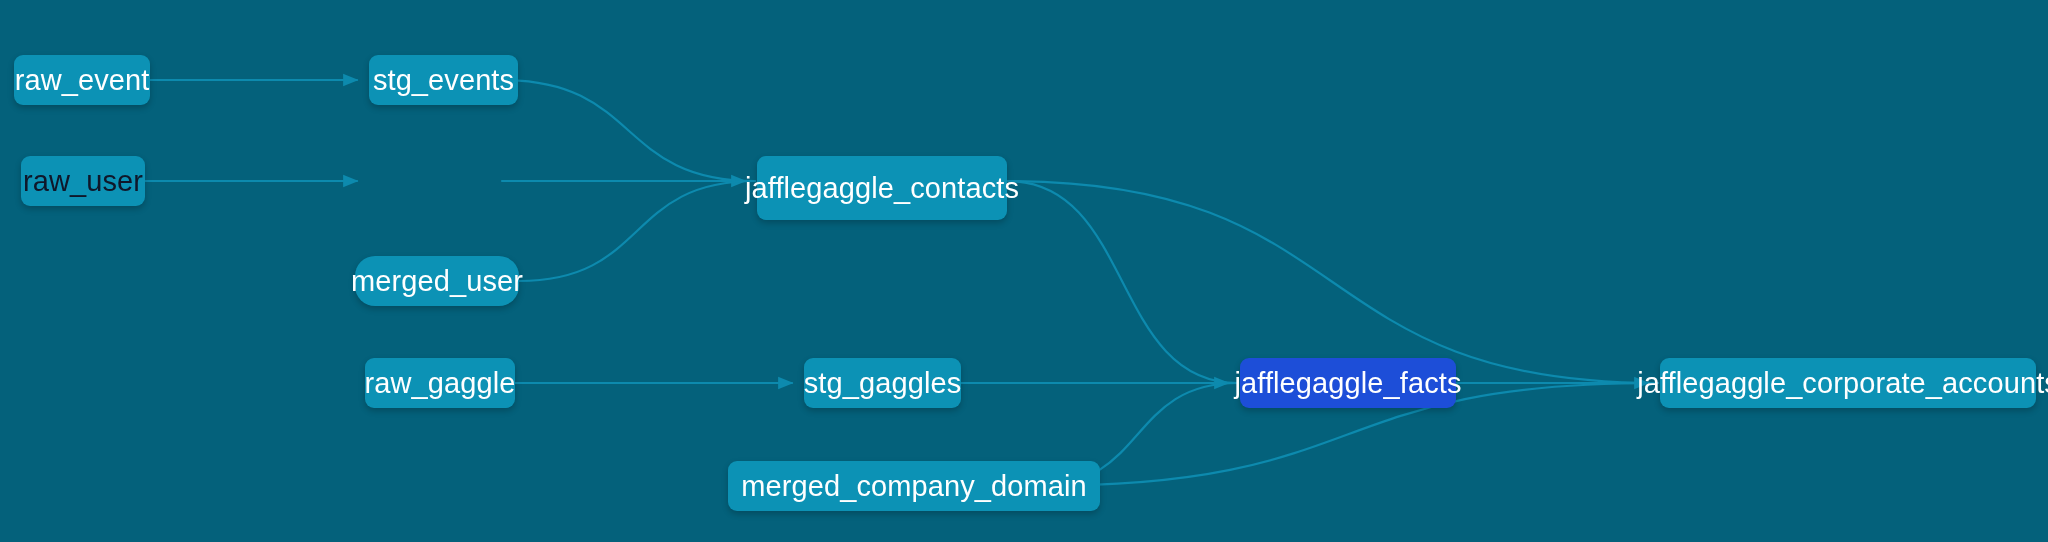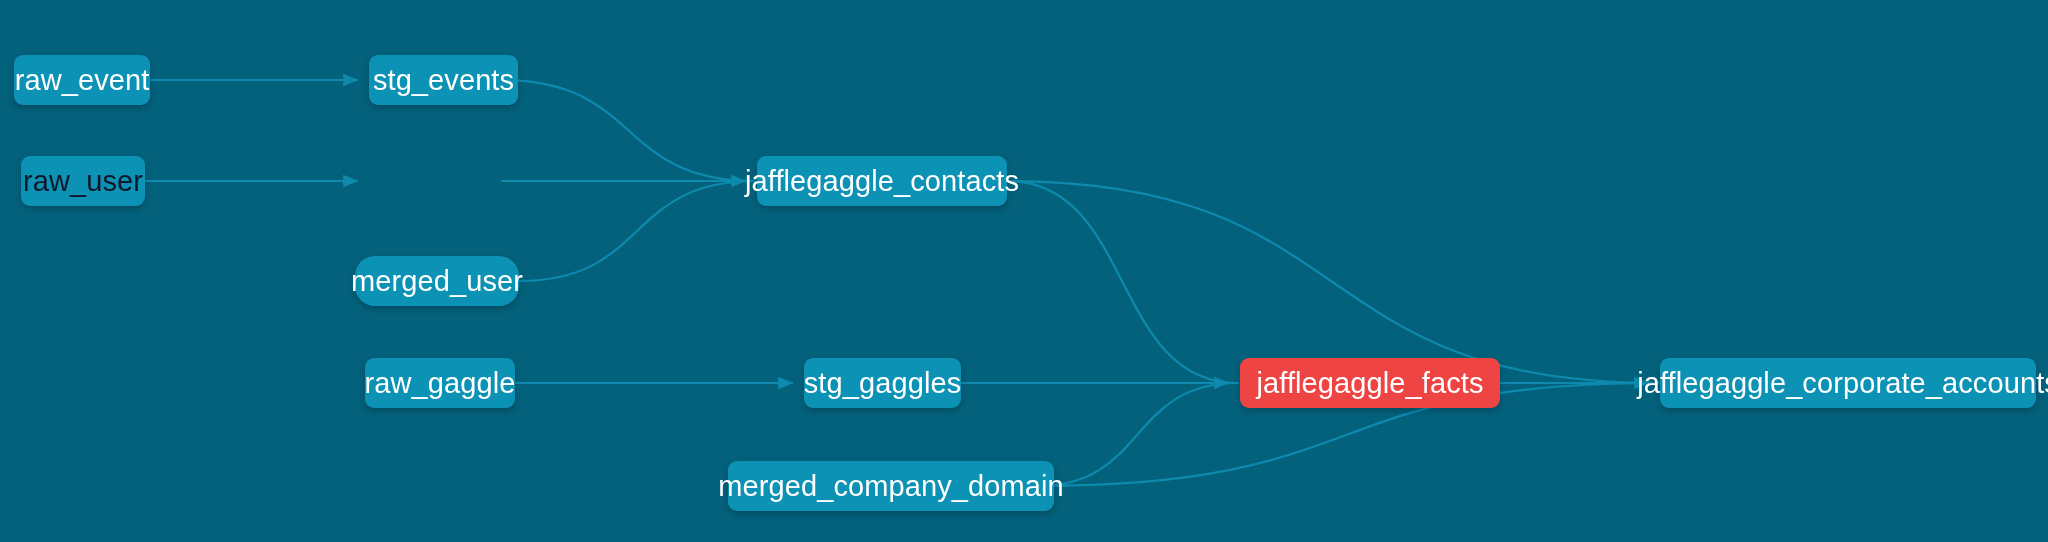--- a/index.html
+++ b/index.html
@@ -83,26 +83,26 @@
       </div>
       <div class="node normal" style="left: 355px; top: 256px; width: 164px; height: 50px; background: rgb(12, 146, 181); color: rgb(255, 255, 255); border-radius: 20px;">
         <span class="node-label">merged_user</span>
       </div>
       <div class="node normal" style="left: 365px; top: 358px; width: 150px; height: 50px; background: rgb(12, 146, 181); color: rgb(255, 255, 255);">
         <span class="node-label">raw_gaggle</span>
       </div>
       <div class="node normal" style="left: 804px; top: 358px; width: 157px; height: 50px; background: rgb(12, 146, 181); color: rgb(255, 255, 255);">
         <span class="node-label">stg_gaggles</span>
       </div>
-      <div class="node normal" style="left: 728px; top: 461px; width: 326px; height: 50px; background: rgb(12, 146, 181); color: rgb(255, 255, 255);">
+      <div class="node normal" style="left: 728px; top: 461px; width: 372px; height: 50px; background: rgb(12, 146, 181); color: rgb(255, 255, 255);">
         <span class="node-label">merged_company_domain</span>
       </div>
-      <div class="node normal" style="left: 757px; top: 156px; width: 250px; height: 50px; background: rgb(12, 146, 181); color: rgb(255, 255, 255);">
+      <div class="node normal" style="left: 757px; top: 156px; width: 250px; height: 64px; background: rgb(12, 146, 181); color: rgb(255, 255, 255);">
         <span class="node-label">jafflegaggle_contacts</span>
       </div>
-      <div class="node focused" style="left: 1240px; top: 358px; width: 260px; height: 50px; background: #ef4444; color: rgb(255, 255, 255);">
+      <div class="node focused" style="left: 1240px; top: 358px; width: 216px; height: 50px; background: #1d4ed8; color: rgb(255, 255, 255);">
         <span class="node-label">jafflegaggle_facts</span>
       </div>
       <div class="node normal" style="left: 1660px; top: 358px; width: 376px; height: 50px; background: rgb(12, 146, 181); color: rgb(255, 255, 255);">
         <span class="node-label">jafflegaggle_corporate_accounts</span>
       </div>
     </div>
 </div>
 
 </body></html>

